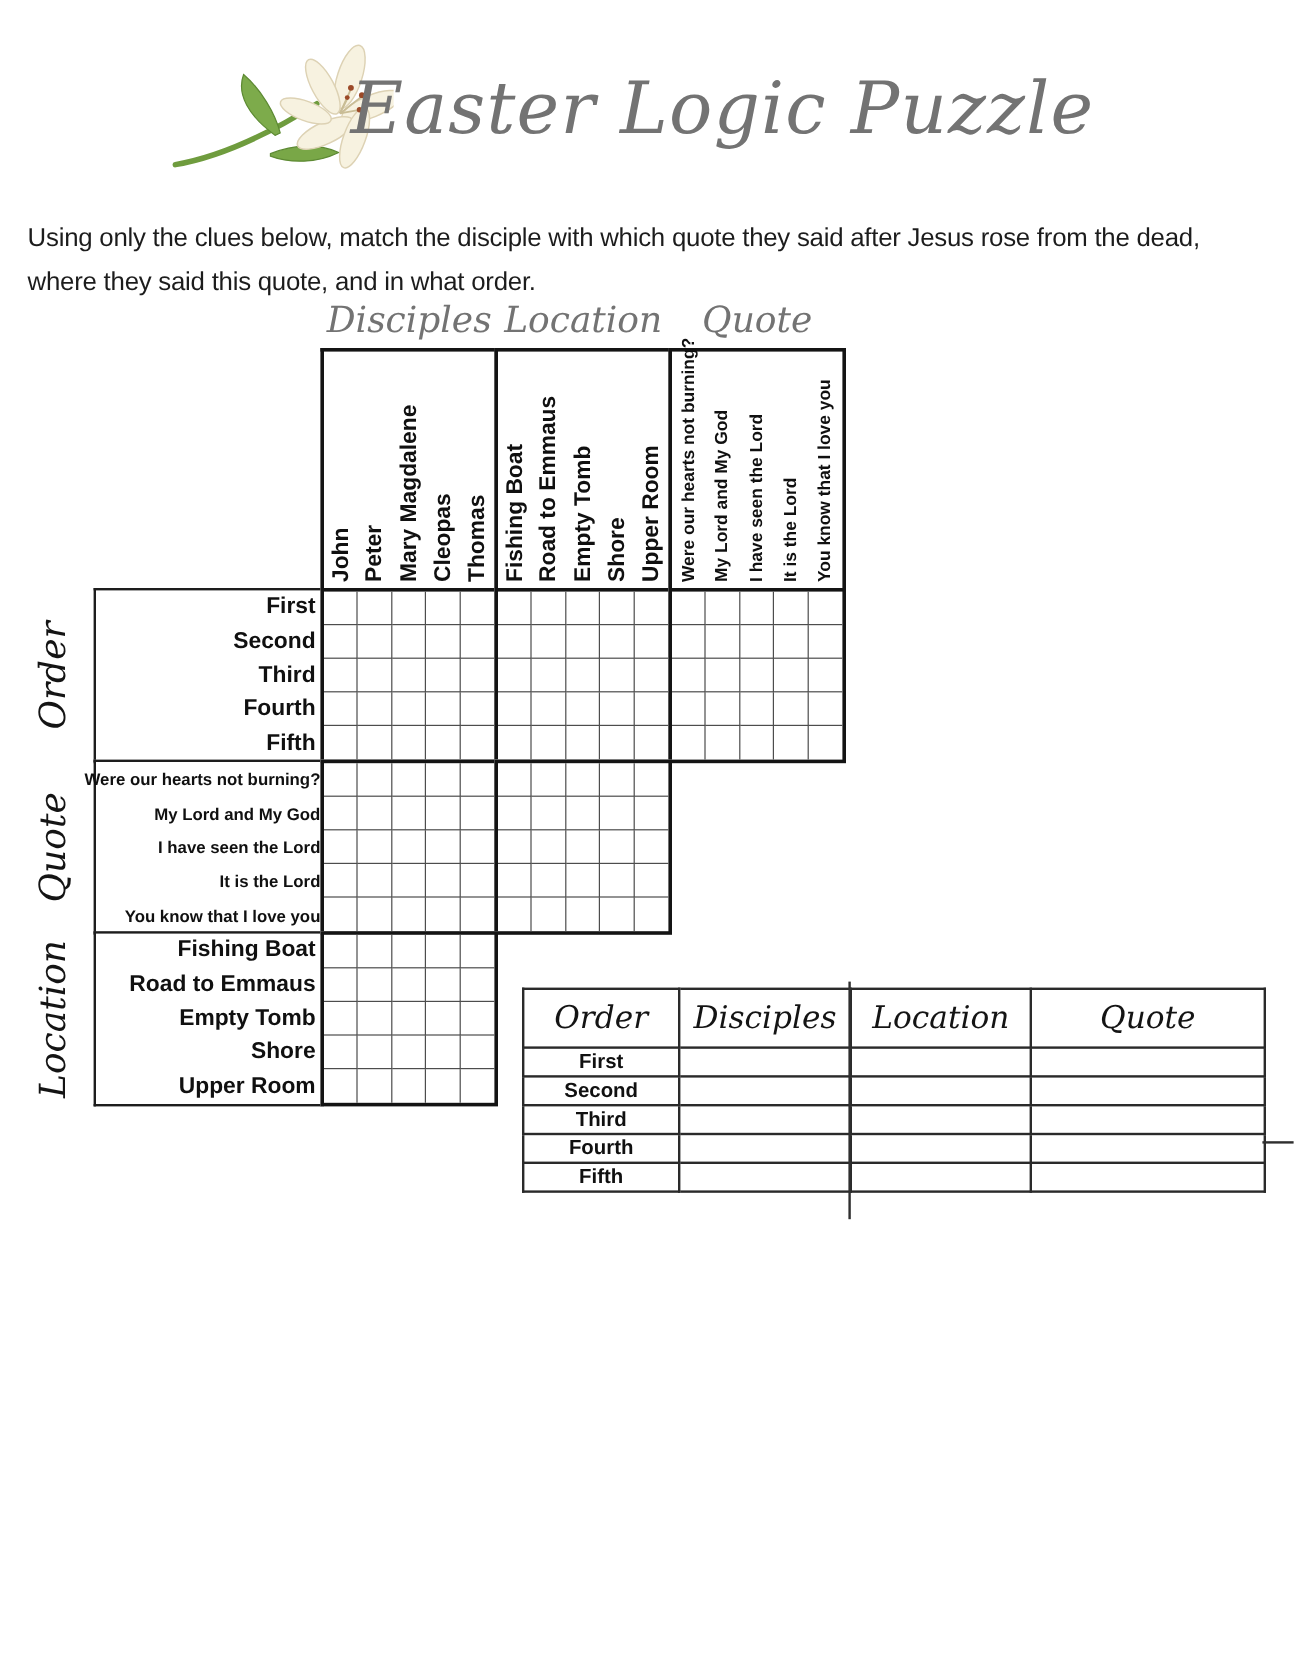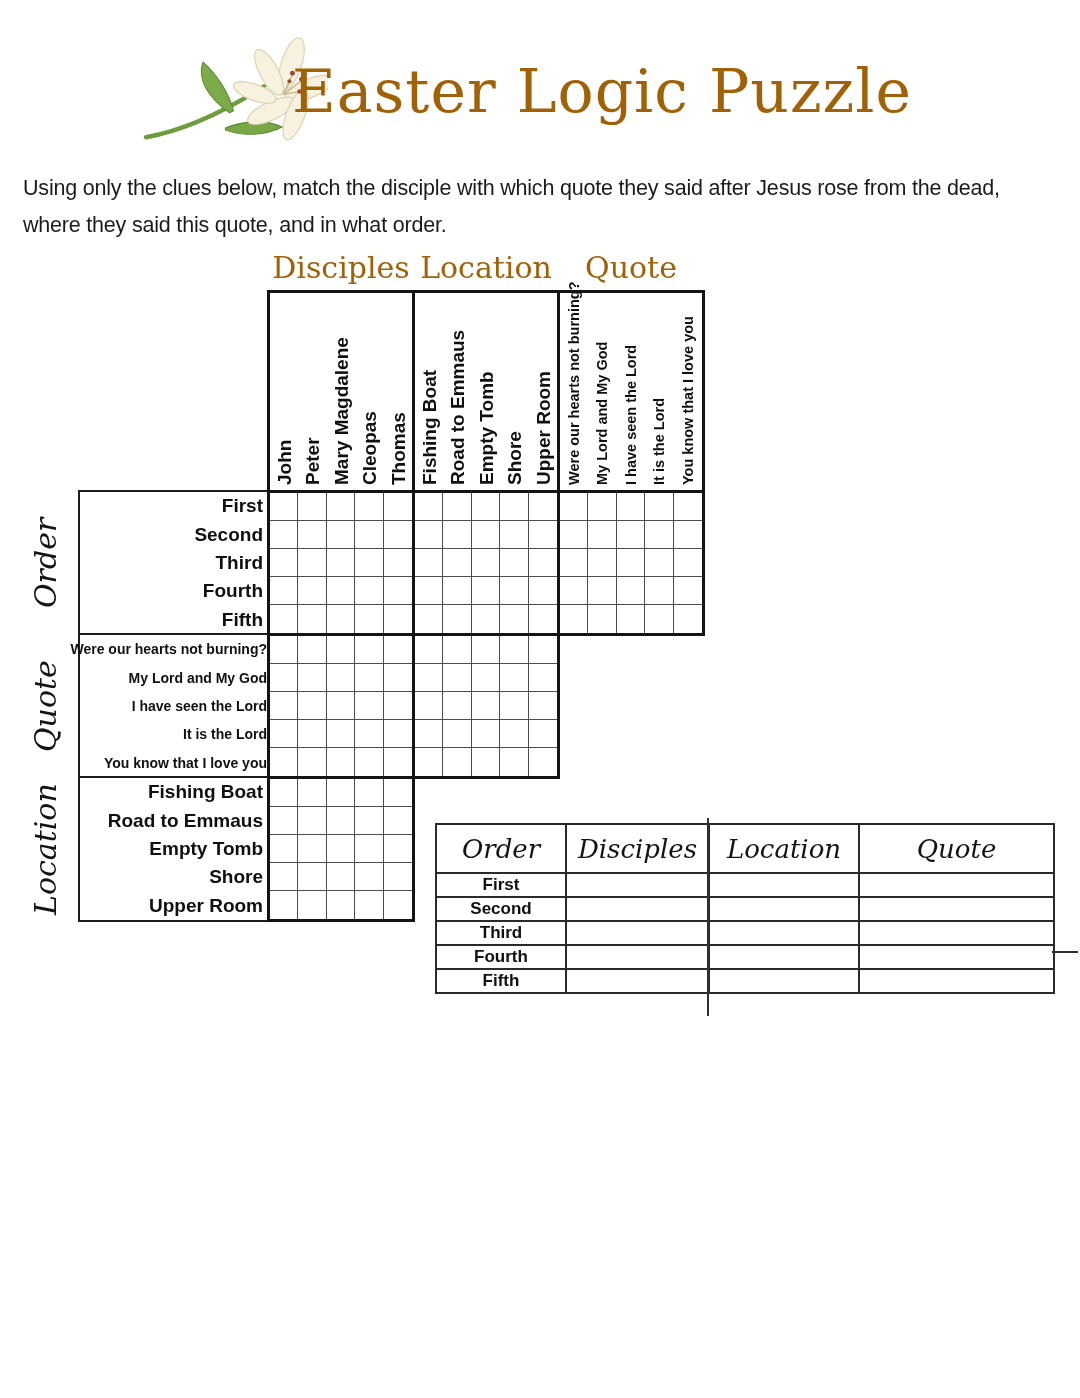--- a/index.html
+++ b/index.html
@@ -4,27 +4,27 @@
 <style>
   * { margin:0; padding:0; box-sizing:border-box; }
   html,body { background:#ffffff; }
   body {
     width:1080px; height:1398px;
     position:relative; overflow:hidden;
     font-family:"Liberation Sans", sans-serif;
     color:#1b1b1b;
   }
   .abs { position:absolute; }
-  .script { font-family:"DejaVu Serif", serif; font-weight:normal; color:#a16207; }
+  .script { font-family:"DejaVu Serif", serif; font-style:italic; font-weight:normal; color:#737373; }
 
   
   .lily { left:140px; top:33px; width:188px; height:118px; }
   .page-title { left:292px; top:56px; font-size:60px; letter-spacing:1px; white-space:nowrap; }
   .instructions {
-    left:23px; top:170px; width:1020px;
+    left:23px; top:180px; width:1020px;
     font-size:21.5px; line-height:1.72; letter-spacing:-0.2px; color:#1c1c1c;
   }
 
   
   .gheader { top:244px; height:46px; display:flex; align-items:center; justify-content:center; font-size:30px; }
 
   
   .headbox {
     top:290px; width:148px; height:200px;
     border:3px solid #141414; border-bottom:none;

